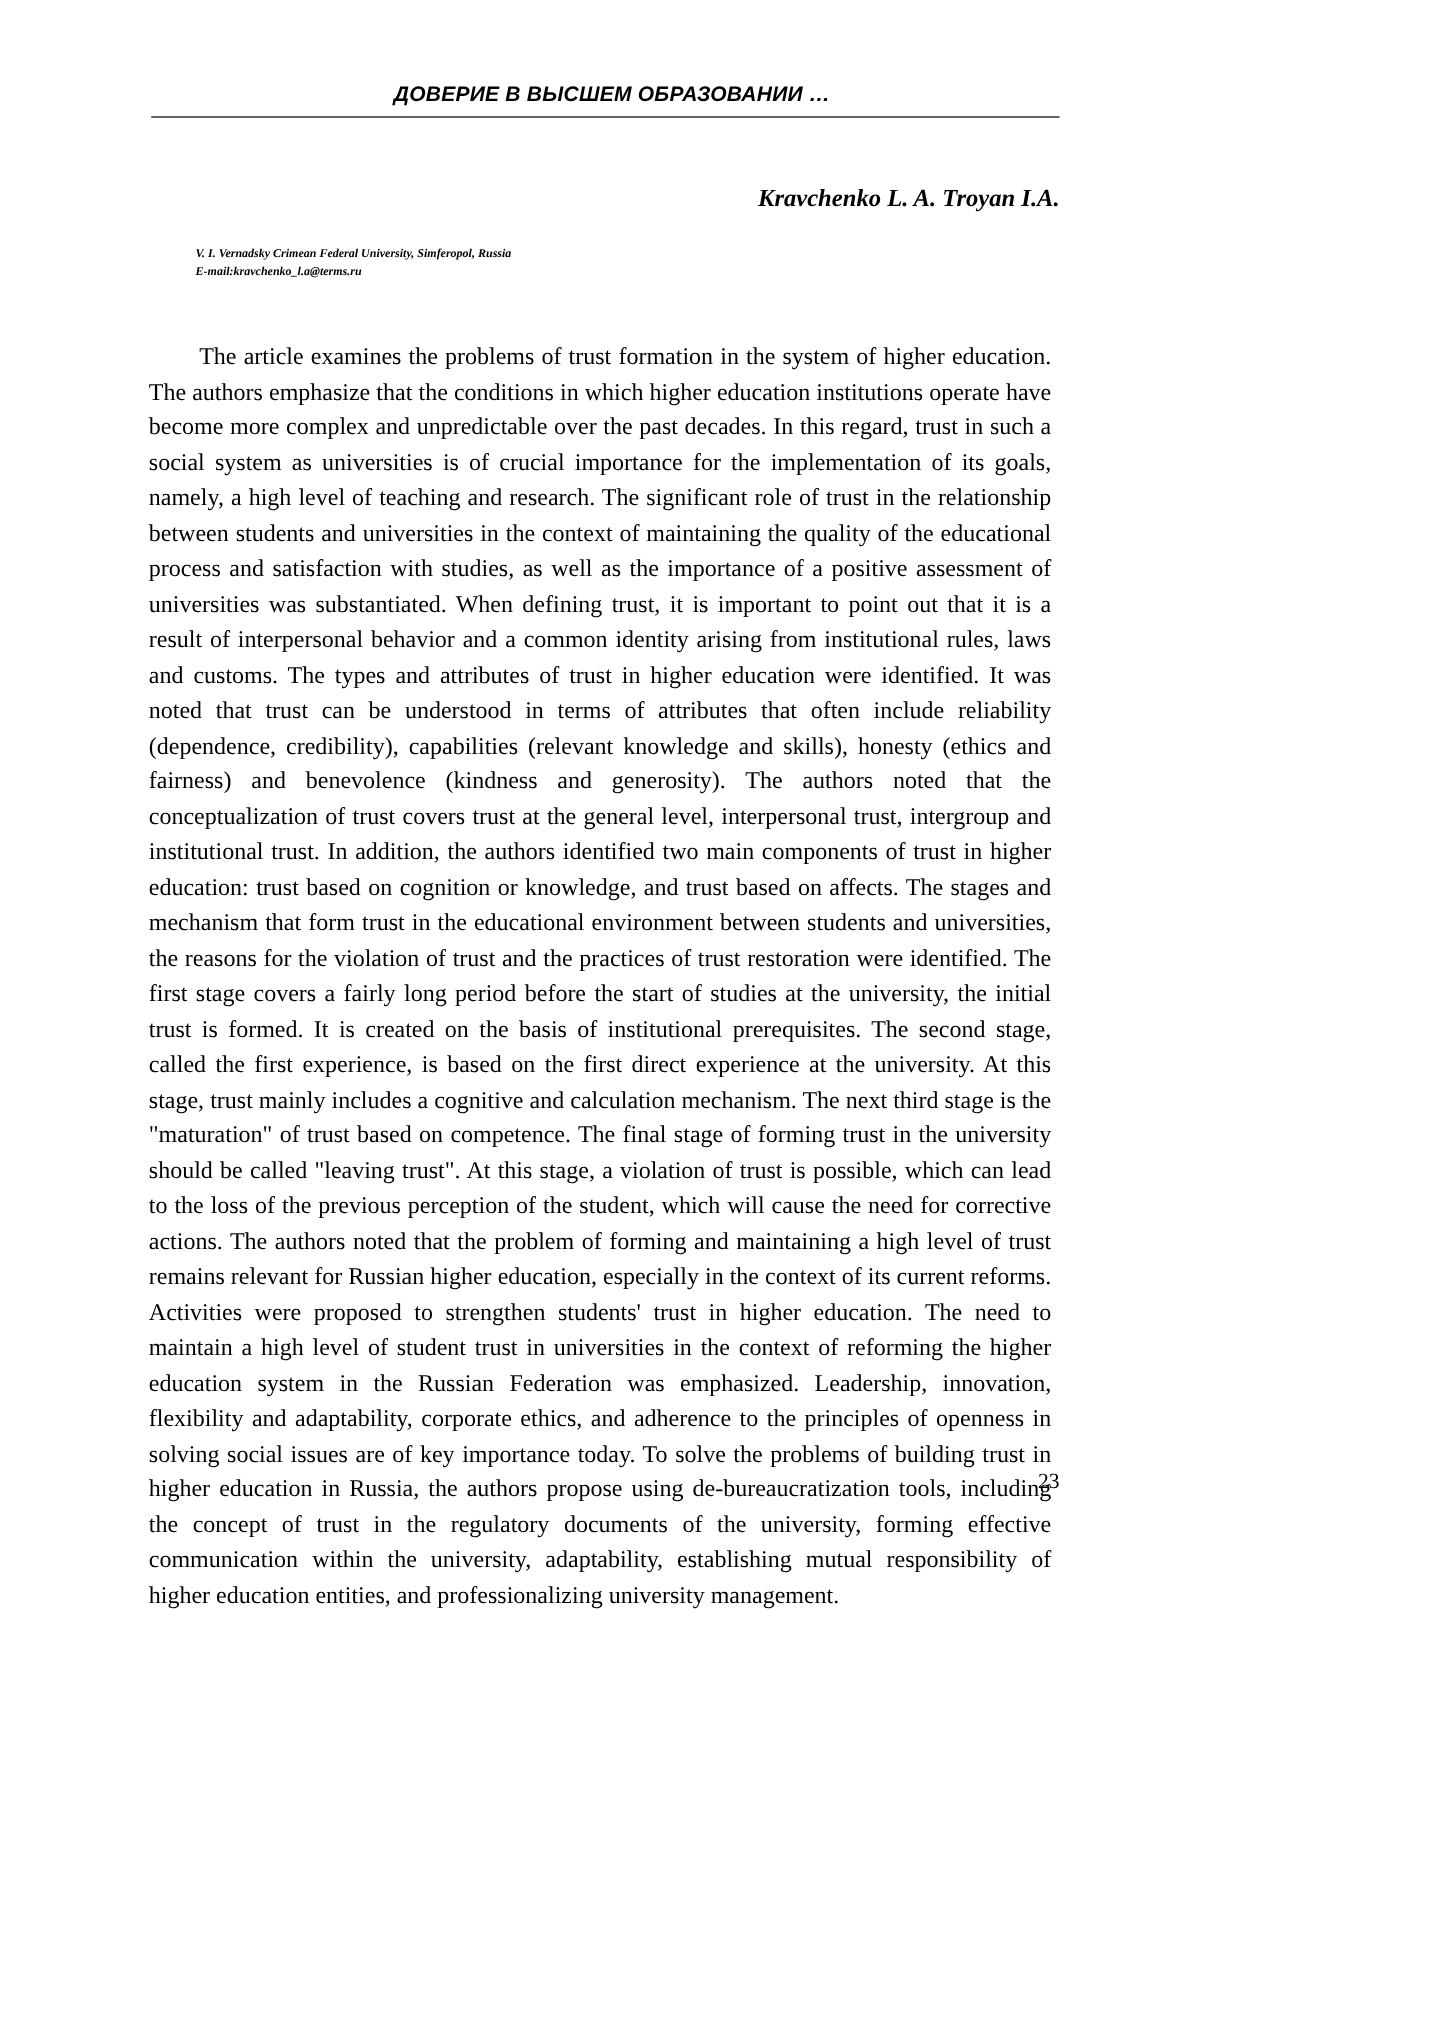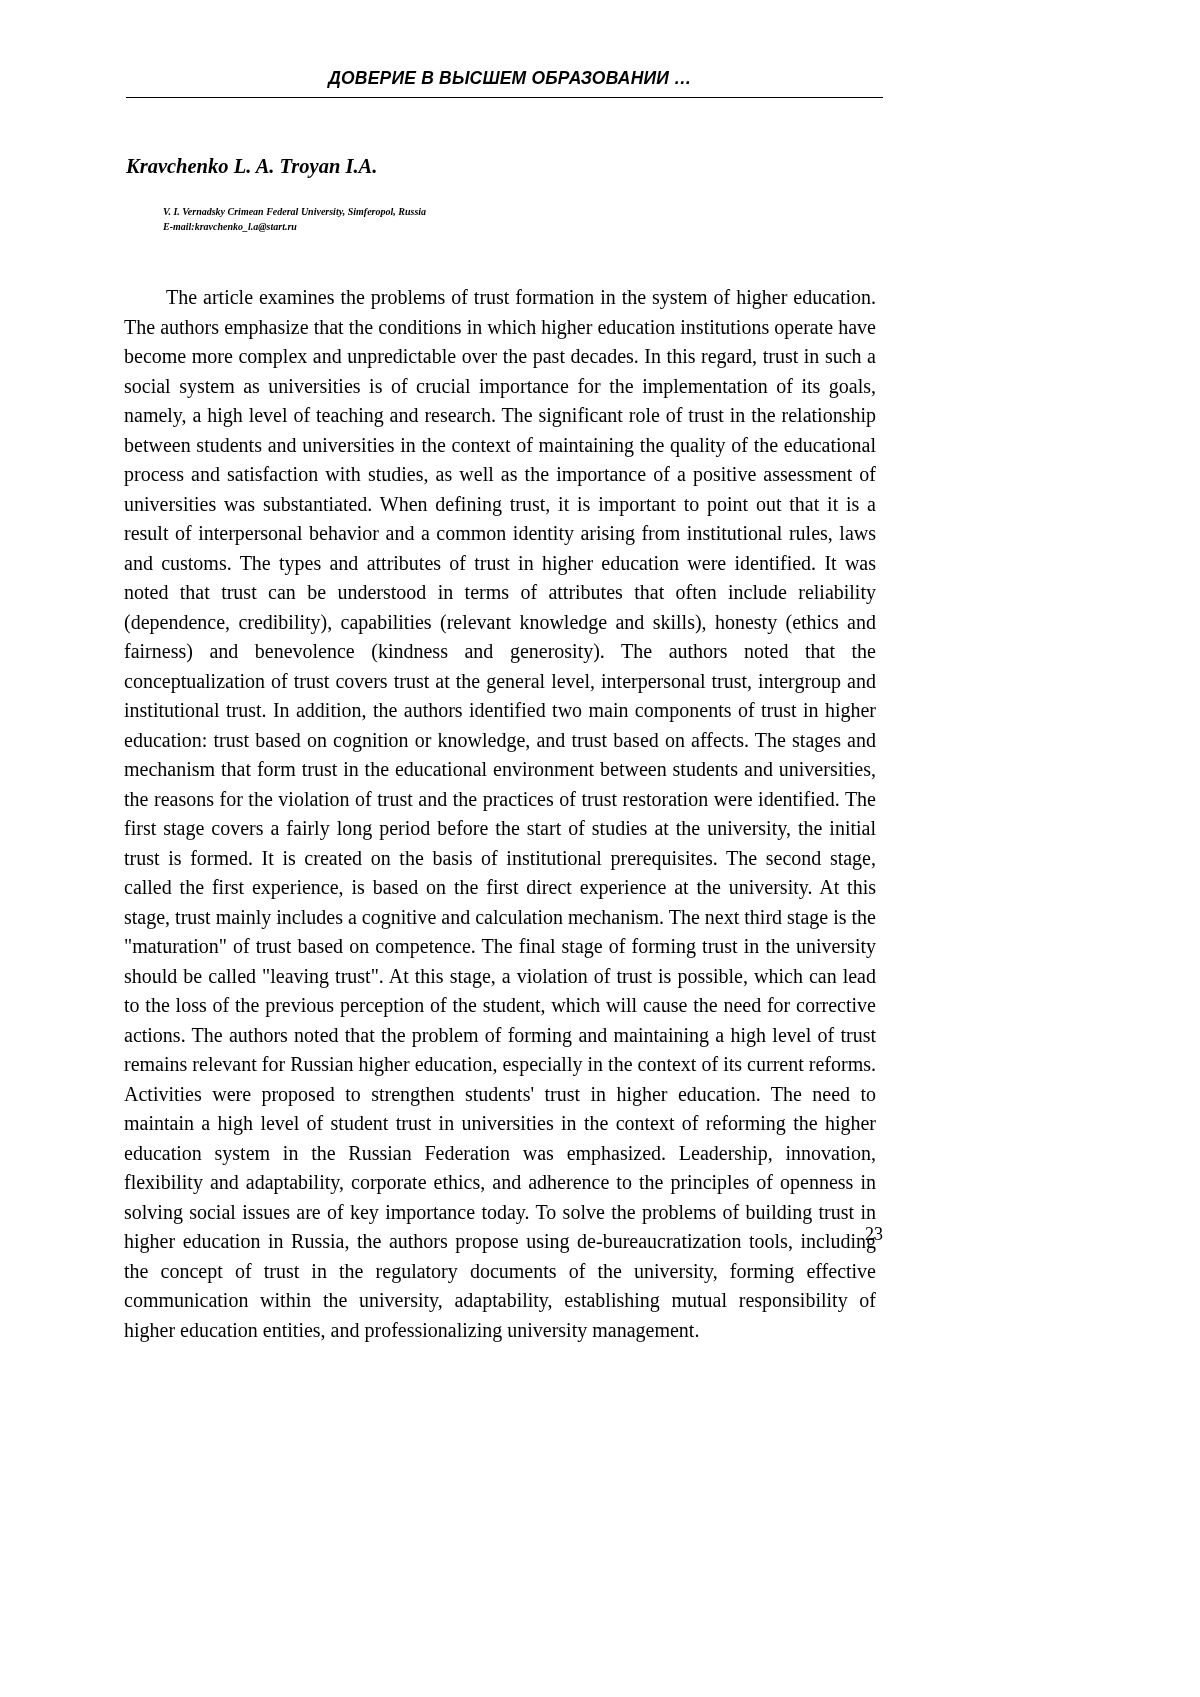--- a/index.html
+++ b/index.html
@@ -45,21 +45,21 @@
     top: 97px;
     width: 757px;
     height: 0;
     border-top: 1.6px solid #000;
   }
   .authors {
     position: absolute;
     left: 126px;
     top: 155px;
     width: 757px;
-    text-align: left;
+    text-align: right;
     font-weight: bold;
     font-style: italic;
     font-size: 20.5px;
   }
   .affil {
     position: absolute;
     left: 163px;
     top: 205px;
     width: 700px;
     font-weight: bold;
@@ -96,20 +96,20 @@
 <div class="page">
 
   <div class="running-head">ДОВЕРИЕ В ВЫСШЕМ ОБРАЗОВАНИИ …</div>
 
   <div class="head-rule"></div>
 
   <div class="authors">Kravchenko L. A. Troyan I.A.</div>
 
   <div class="affil">
     <span class="line">V. I. Vernadsky Crimean Federal University, Simferopol, Russia</span>
-    <span class="line">E-mail:kravchenko_l.a@start.ru</span>
+    <span class="line">E-mail:kravchenko_l.a@terms.ru</span>
   </div>
 
   <div class="abstract">The article examines the problems of trust formation in the system of higher education. The authors emphasize that the conditions in which higher education institutions operate have become more complex and unpredictable over the past decades. In this regard, trust in such a social system as universities is of crucial importance for the implementation of its goals, namely, a high level of teaching and research. The significant role of trust in the relationship between students and universities in the context of maintaining the quality of the educational process and satisfaction with studies, as well as the importance of a positive assessment of universities was substantiated. When defining trust, it is important to point out that it is a result of interpersonal behavior and a common identity arising from institutional rules, laws and customs. The types and attributes of trust in higher education were identified. It was noted that trust can be understood in terms of attributes that often include reliability (dependence, credibility), capabilities (relevant knowledge and skills), honesty (ethics and fairness) and benevolence (kindness and generosity). The authors noted that the conceptualization of trust covers trust at the general level, interpersonal trust, intergroup and institutional trust. In addition, the authors identified two main components of trust in higher education: trust based on cognition or knowledge, and trust based on affects. The stages and mechanism that form trust in the educational environment between students and universities, the reasons for the violation of trust and the practices of trust restoration were identified. The first stage covers a fairly long period before the start of studies at the university, the initial trust is formed. It is created on the basis of institutional prerequisites. The second stage, called the first experience, is based on the first direct experience at the university. At this stage, trust mainly includes a cognitive and calculation mechanism. The next third stage is the "maturation" of trust based on competence. The final stage of forming trust in the university should be called "leaving trust". At this stage, a violation of trust is possible, which can lead to the loss of the previous perception of the student, which will cause the need for corrective actions. The authors noted that the problem of forming and maintaining a high level of trust remains relevant for Russian higher education, especially in the context of its current reforms. Activities were proposed to strengthen students' trust in higher education. The need to maintain a high level of student trust in universities in the context of reforming the higher education system in the Russian Federation was emphasized. Leadership, innovation, flexibility and adaptability, corporate ethics, and adherence to the principles of openness in solving social issues are of key importance today. To solve the problems of building trust in higher education in Russia, the authors propose using de-bureaucratization tools, including the concept of trust in the regulatory documents of the university, forming effective communication within the university, adaptability, establishing mutual responsibility of higher education entities, and professionalizing university management.</div>
 
   <div class="page-number">23</div>
 
 </div>
 
 </body></html>

